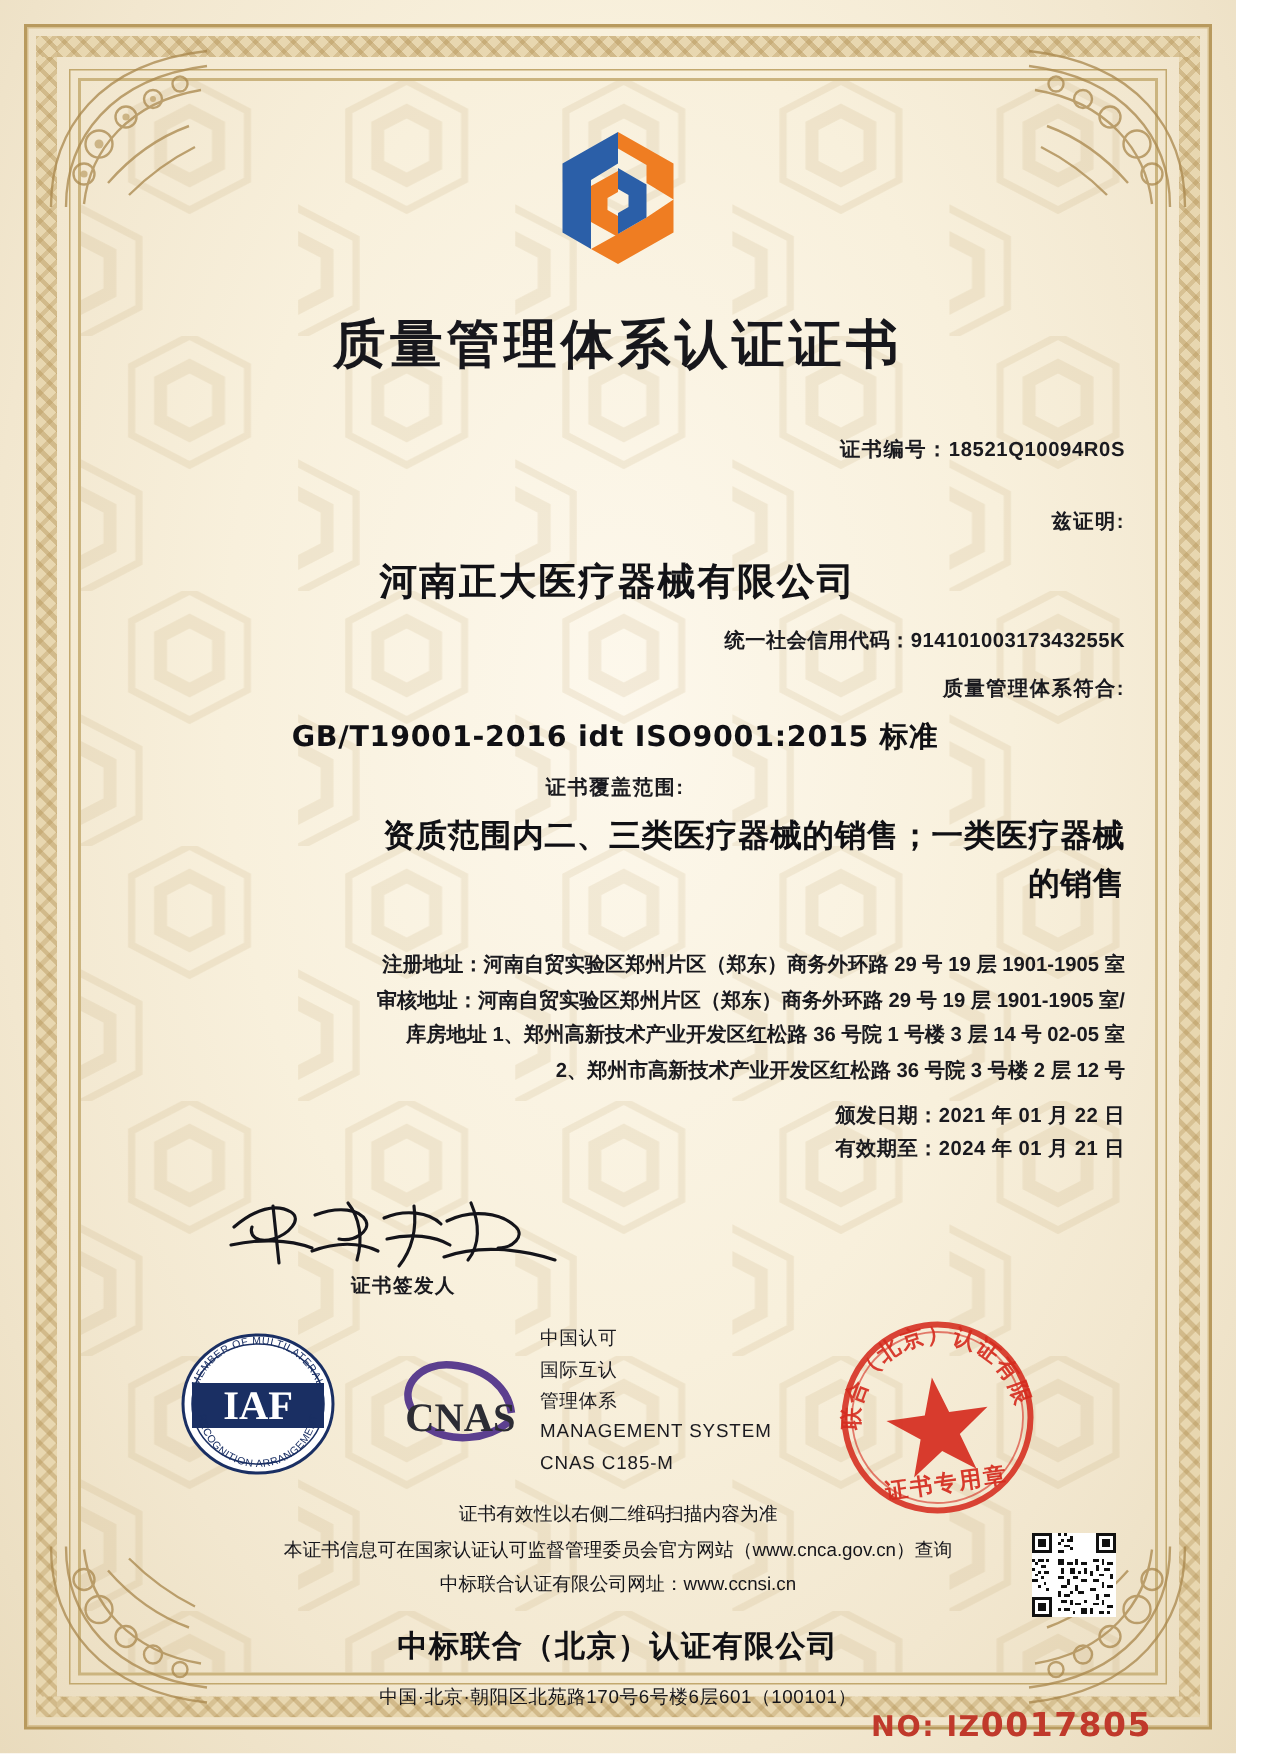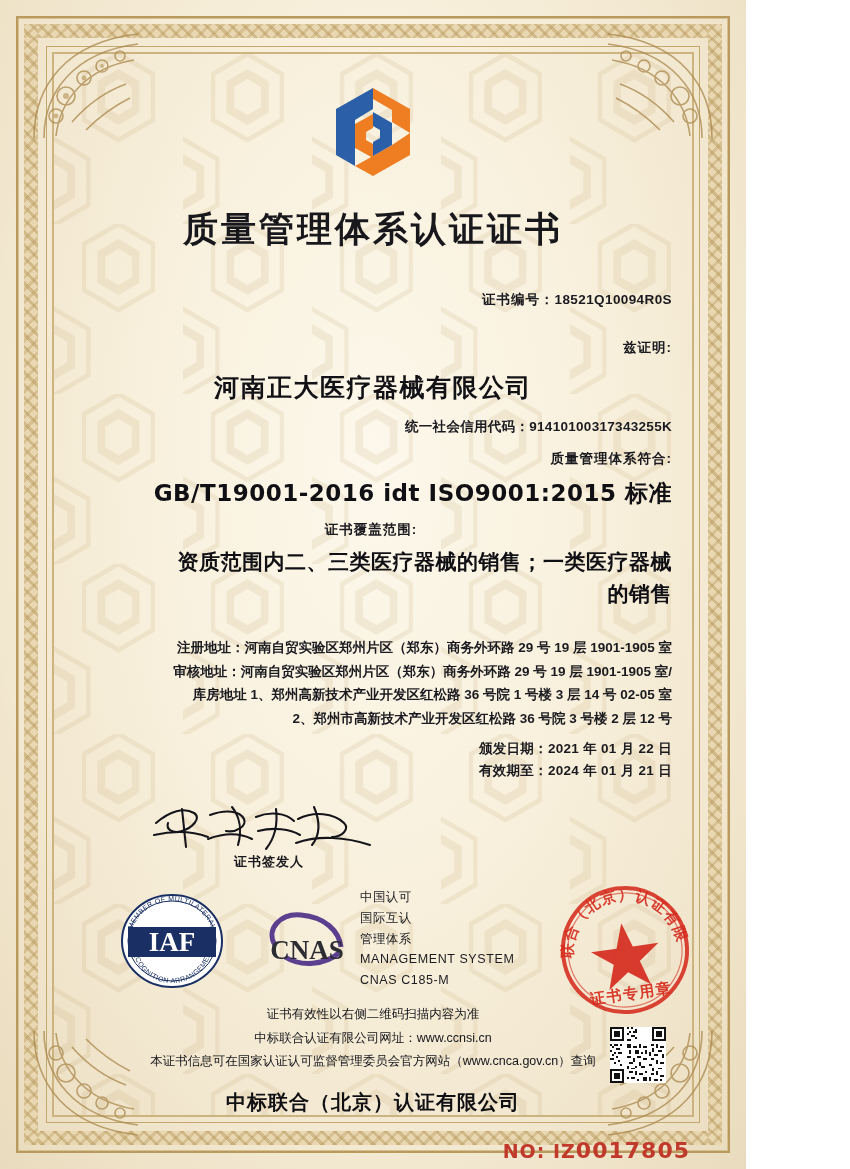--- a/index.html
+++ b/index.html
@@ -5,21 +5,21 @@
   html, body {
     margin: 0;
     padding: 0;
     background: #ffffff;
   }
   body {
     font-family: "Liberation Sans", sans-serif;
   }
   .certificate {
     position: relative;
-    width: 746px;
+    width: 824px;
     height: 1169px;
     overflow: hidden;
     background:
       radial-gradient(ellipse at 50% 40%, #fdf8ec 0%, #f8f0dc 45%, #f2e7cf 72%, #e9dbbd 100%);
   }
   
   .frame-outer {
     position: absolute;
     left: 16px; top: 16px; right: 16px; bottom: 16px;
     border: 2px solid #b89a5e;
@@ -131,24 +131,24 @@
   .conform {
     text-align: right;
     font-size: 13.5px;
     font-weight: bold;
     color: #1a1a1f;
     margin-top: 14px;
     padding-right: 4px;
     letter-spacing: 1px;
   }
   .standard {
-    text-align: right;
+    text-align: center;
     font-family: "DejaVu Sans", sans-serif;
     font-weight: bold;
-    font-size: 23px;
+    font-size: 19px;
     color: #101014;
     margin-top: 10px;
     padding-right: 4px;
     letter-spacing: .5px;
   }
   .scope-label {
     text-align: center;
     font-size: 13.5px;
     font-weight: bold;
     color: #1a1a1f;
@@ -507,22 +507,22 @@
             </text>
             <path d="M75 48 L83.2 72.5 L109 72.5 L88.2 88 L96 112.5 L75 97.5 L54 112.5 L61.8 88 L41 72.5 L66.8 72.5 Z" fill="#d52b1e" opacity="0.92"></path>
             <text x="75" y="124" text-anchor="middle" font-family="'DejaVu Sans',sans-serif" font-size="15" font-weight="bold" fill="#d52b1e" letter-spacing="1.5" opacity="0.92">证书专用章</text>
           </g>
         </svg>
       </div>
     </div>
 
     <div class="notes">
       <div class="line">证书有效性以右侧二维码扫描内容为准</div>
+      <div class="line">本证书信息可在国家认证认可监督管理委员会官方网站（www.cnca.gov.cn）查询</div>
       <div class="line">中标联合认证有限公司网址：www.ccnsi.cn</div>
-      <div class="line">本证书信息可在国家认证认可监督管理委员会官方网站（www.cnca.gov.cn）查询</div>
 
       <div class="qr">
         <svg width="56" height="56" viewBox="0 0 29 29" shape-rendering="crispEdges" aria-hidden="true">
           <rect width="29" height="29" fill="#ffffff"></rect>
           <g fill="#111">
             <path d="M0 0h7v7H0z M1 1v5h5V1z M2 2h3v3H2z"></path>
             <path d="M22 0h7v7h-7z M23 1v5h5V1z M24 2h3v3h-3z"></path>
             <path d="M0 22h7v7H0z M1 23v5h5v-5z M2 24h3v3H2z"></path>
             <rect x="9" y="0" width="1" height="1"></rect>
               <rect x="11" y="0" width="1" height="1"></rect>
@@ -592,18 +592,19 @@
             <rect x="26" y="25" width="2" height="1"></rect>
               <rect x="20" y="26" width="1" height="2"></rect>
             <rect x="23" y="27" width="2" height="1"></rect>
               <rect x="26" y="27" width="1" height="1"></rect>
           </g>
         </svg>
       </div>
     </div>
 
     <div class="issuer">中标联合（北京）认证有限公司</div>
+    <div class="issuer-addr">中国·北京·朝阳区北苑路170号6号楼6层601（100101）</div>
   </div>
 
   <div class="serial">
     <span class="prefix">NO: IZ</span><span>0017805</span>
   </div>
 </div>
 
 </body></html>

